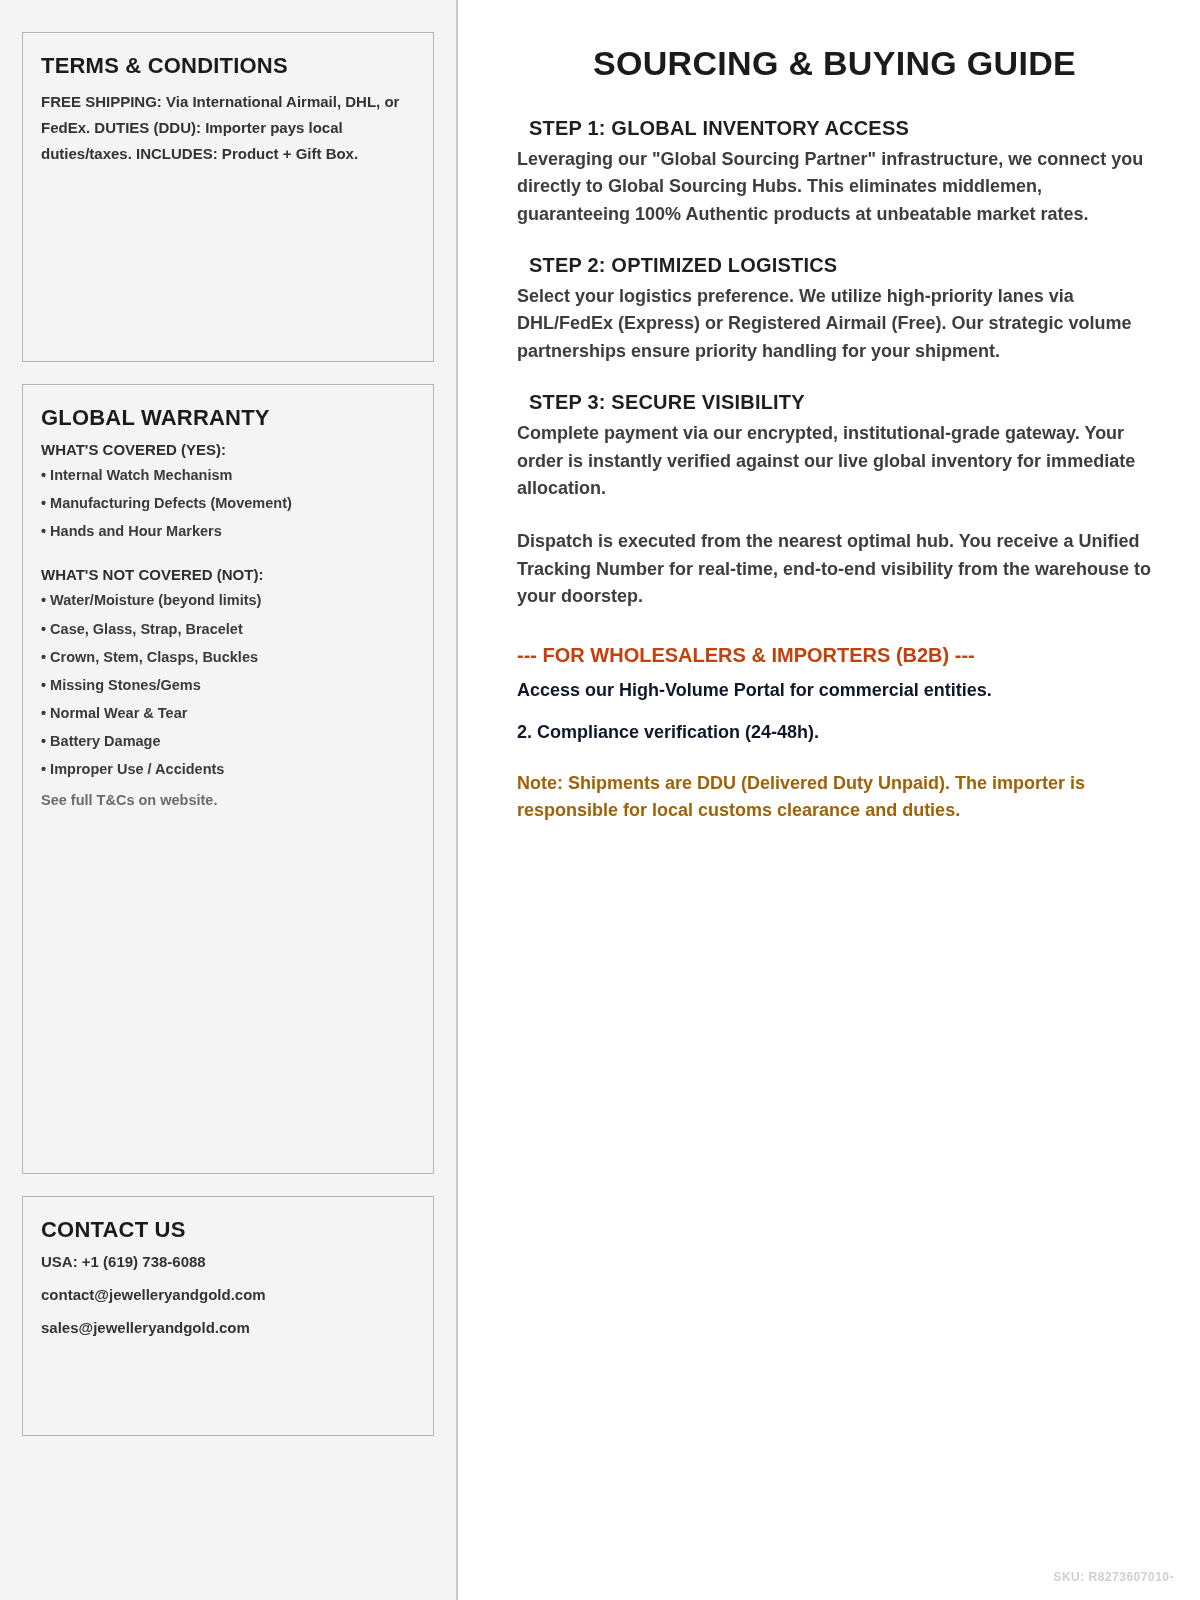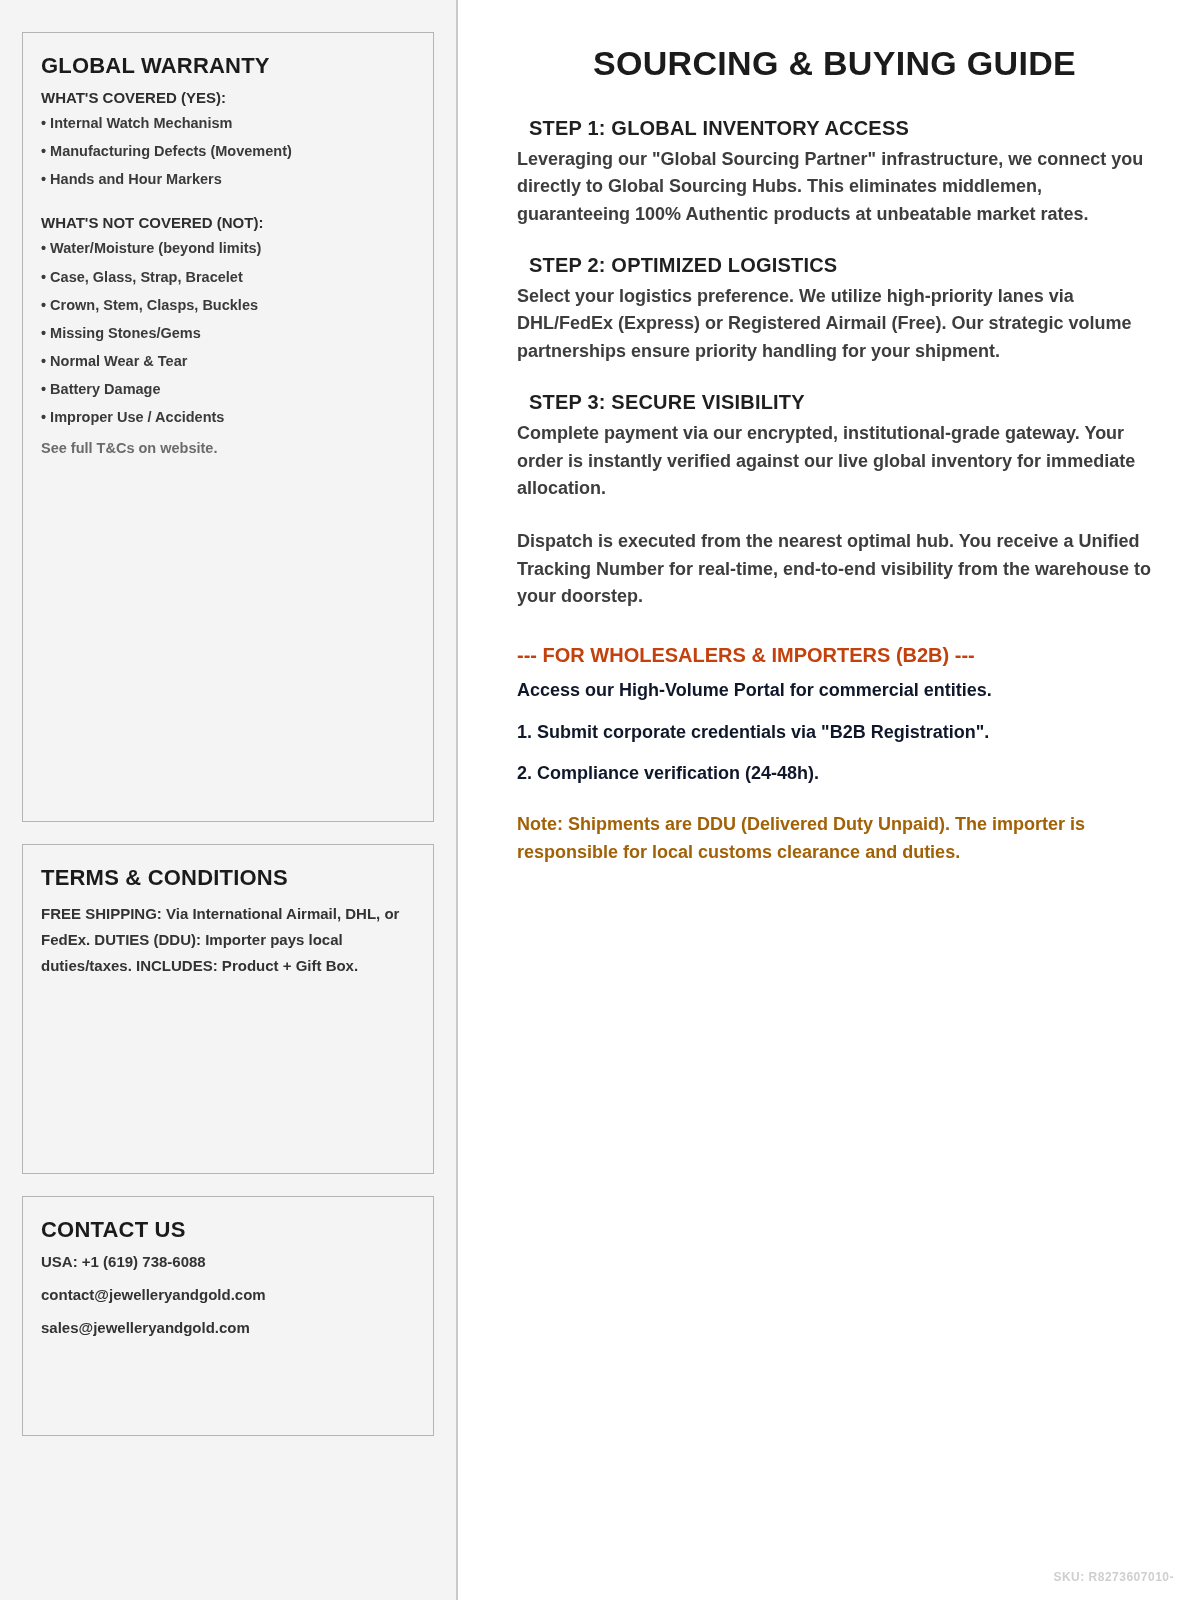--- a/index.html
+++ b/index.html
@@ -138,44 +138,44 @@
     color: #cfcfcf;
     letter-spacing: 0.5px;
   }
 </style>
 </head>
 <body>
 
 <div class="page">
 
   <div class="left-col">
+
+    <div class="card terms-card">
+      <div class="card-title">TERMS &amp; CONDITIONS</div>
+      <p class="terms-body">FREE SHIPPING: Via International Airmail, DHL, or FedEx.  DUTIES (DDU): Importer pays local duties/taxes.  INCLUDES: Product + Gift Box.</p>
+    </div>
 
     <div class="card warranty-card">
       <div class="card-title">GLOBAL WARRANTY</div>
       <div class="sub-title">WHAT'S COVERED (YES):</div>
       <div class="bullet">• Internal Watch Mechanism</div>
       <div class="bullet">• Manufacturing Defects (Movement)</div>
       <div class="bullet">• Hands and Hour Markers</div>
       <div class="gap-block"></div>
       <div class="sub-title">WHAT'S NOT COVERED (NOT):</div>
       <div class="bullet">• Water/Moisture (beyond limits)</div>
       <div class="bullet">• Case, Glass, Strap, Bracelet</div>
       <div class="bullet">• Crown, Stem, Clasps, Buckles</div>
       <div class="bullet">• Missing Stones/Gems</div>
       <div class="bullet">• Normal Wear &amp; Tear</div>
       <div class="bullet">• Battery Damage</div>
       <div class="bullet">• Improper Use / Accidents</div>
       <div class="note-line">See full T&amp;Cs on website.</div>
     </div>
 
-    <div class="card terms-card">
-      <div class="card-title">TERMS &amp; CONDITIONS</div>
-      <p class="terms-body">FREE SHIPPING: Via International Airmail, DHL, or FedEx.  DUTIES (DDU): Importer pays local duties/taxes.  INCLUDES: Product + Gift Box.</p>
-    </div>
-
     <div class="card contact-card">
       <div class="card-title">CONTACT US</div>
       <p class="contact-line">USA: +1 (619) 738-6088</p>
       <p class="contact-line">contact@jewelleryandgold.com</p>
       <p class="contact-line">sales@jewelleryandgold.com</p>
     </div>
 
   </div>
 
   <div class="right-col">
@@ -195,20 +195,19 @@
       <div class="step-head">STEP 3: SECURE VISIBILITY</div>
       <p class="step-body">Complete payment via our encrypted, institutional-grade gateway. Your order is instantly verified against our live global inventory for immediate allocation.</p>
     </div>
 
     <div class="step">
       <p class="step-body">Dispatch is executed from the nearest optimal hub. You receive a Unified Tracking Number for real-time, end-to-end visibility from the warehouse to your doorstep.</p>
     </div>
 
     <div class="b2b-head">--- FOR WHOLESALERS &amp; IMPORTERS (B2B) ---</div>
     <p class="b2b-line">Access our High-Volume Portal for commercial entities.</p>
-    <p class="b2b-line">1. Submit corporate credentials via "B2B Registration".</p>
     <p class="b2b-line">2. Compliance verification (24-48h).</p>
     <p class="b2b-note">Note: Shipments are DDU (Delivered Duty Unpaid). The importer is responsible for local customs clearance and duties.</p>
 
     <div class="sku">SKU: R8273607010-</div>
   </div>
 
 </div>
 
 </body></html>

